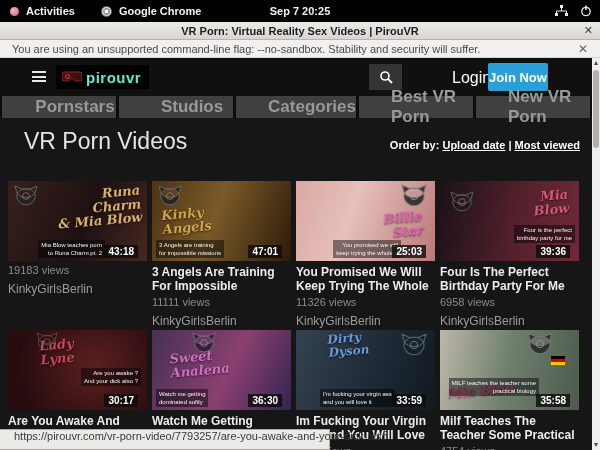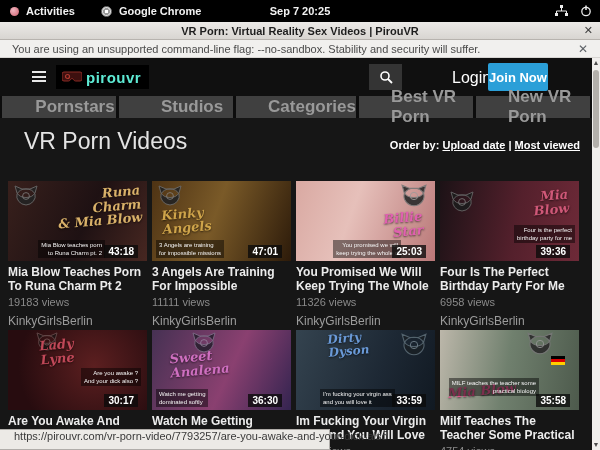--- a/index.html
+++ b/index.html
@@ -236,21 +236,20 @@
           <path d="M3 8 L1 1 L8 4 H16 L23 1 L21 8 A10 8 0 0 1 3 8 Z M12 20 A10 9 0 0 0 21 9 A10 9 0 0 0 3 9 A10 9 0 0 0 12 20 Z" fill="#232323" stroke="#6a6a6a" stroke-width="1"></path>
           <circle cx="12" cy="11" r="3.4" fill="none" stroke="#8a8a8a" stroke-width="0.8"></circle>
         </svg>
       <div class="script s1">Runa
 Charm
 &amp; Mia Blow</div>
       <div class="cap c1">Mia Blow teaches porn
 to Runa Charm pt. 2</div>
       <div class="duration">43:18</div>
     </div>
-    <div class="vtitle">Mia Blow Teaches Porn To Runa Charm Pt 2</div>
     <div class="views">19183 views</div>
     <div class="studio">KinkyGirlsBerlin</div>
   </div>
 
   <div class="card" style="left:152px;top:181px">
     <div class="thumb thumb-2">
       <svg class="cat cat-tl" width="24" height="22" viewBox="0 0 24 22">
           <path d="M3 8 L1 1 L8 4 H16 L23 1 L21 8 A10 8 0 0 1 3 8 Z M12 20 A10 9 0 0 0 21 9 A10 9 0 0 0 3 9 A10 9 0 0 0 12 20 Z" fill="#232323" stroke="#6a6a6a" stroke-width="1"></path>
           <circle cx="12" cy="11" r="3.4" fill="none" stroke="#8a8a8a" stroke-width="0.8"></circle>
         </svg>

